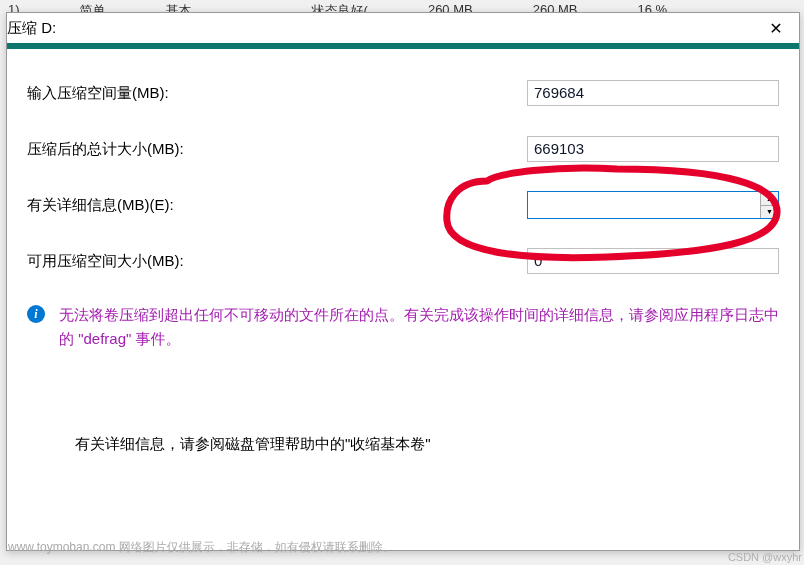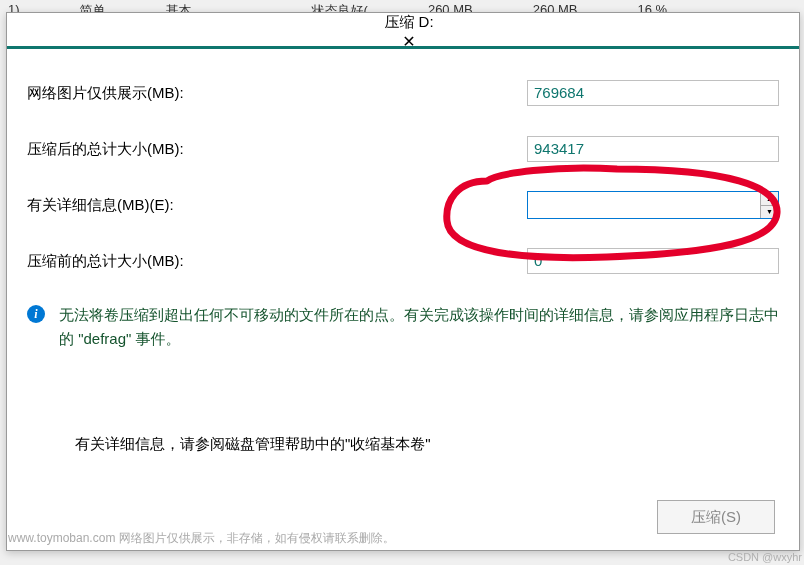--- a/index.html
+++ b/index.html
@@ -36,24 +36,22 @@
       background: #ffffff;
       border: 1px solid #999;
       box-shadow: 0 2px 8px rgba(0,0,0,0.2);
       display: flex;
       flex-direction: column;
     }
     .titlebar {
       display: flex;
       align-items: center;
       justify-content: space-between;
-      border-bottom: 3px solid #0f766e;
+      border-bottom: 6px solid #0f766e;
       height: 36px;
-      padding-left: 12px;
-      flex-direction: column;
     }
     .title-text {
       font-size: 15px;
       color: #000;
     }
     .close-btn {
       width: 46px;
       height: 100%;
       display: flex;
       align-items: center;
@@ -78,21 +76,21 @@
       font-size: 15px;
       color: #000;
     }
     .readonly-field {
       flex: 1;
       border: 1px solid #c0c0c0;
       background: #ffffff;
       padding: 3px 6px;
       height: 26px;
       font-size: 15px;
-      color: #0f766e;
+      color: #0f172a;
     }
     .spinner-wrap {
       flex: 1;
       display: flex;
       border: 1px solid #0078d4;
       height: 28px;
       position: relative;
     }
     .spinner-input {
       flex: 1;
@@ -139,21 +137,21 @@
       justify-content: center;
       font-size: 12px;
       font-weight: bold;
       font-style: italic;
       font-family: Georgia, serif;
       flex-shrink: 0;
       margin-top: 2px;
     }
     .info-text {
       font-size: 15px;
-      color: #14532d;
+      color: #a21caf;
       line-height: 1.6;
     }
     .help-text {
       font-size: 15px;
       color: #000;
       margin-left: 48px;
       margin-top: 84px;
     }
     .button-row {
       display: flex;
@@ -178,21 +176,21 @@
     .red-circle {
       position: absolute;
       pointer-events: none;
       top: 112px;
       left: 430px;
       width: 348px;
       height: 104px;
     }
     .footer-caption {
       position: absolute;
-      bottom: 18px;
+      bottom: 9px;
       left: 8px;
       font-size: 12px;
       color: #aaa;
     }
     .watermark {
       position: absolute;
       bottom: 2px;
       right: 2px;
       font-size: 11px;
       color: #b0b0b0;
@@ -216,60 +214,59 @@
   <div class="titlebar">
     <span class="title-text">压缩 D:</span>
     <div class="close-btn">
       <span>✕</span>
     </div>
   </div>
 
   <div class="content">
 
     <div class="form-row">
-      <div class="form-label">网络图片仅供展示(MB):</div>
+      <div class="form-label">输入压缩空间量(MB):</div>
       <div class="readonly-field">769684</div>
     </div>
 
     <div class="form-row">
       <div class="form-label">压缩后的总计大小(MB):</div>
-      <div class="readonly-field">943417</div>
+      <div class="readonly-field">669103</div>
     </div>
 
     <div class="form-row">
       <div class="form-label">有关详细信息(MB)(E):</div>
       <div class="spinner-wrap">
         <input class="spinner-input" type="text" value="" style="">
         <div class="spinner-buttons">
           <button class="spin-btn">▲</button>
           <button class="spin-btn">▼</button>
         </div>
       </div>
     </div>
 
     <div class="form-row">
-      <div class="form-label">压缩前的总计大小(MB):</div>
+      <div class="form-label">可用压缩空间大小(MB):</div>
       <div class="readonly-field">0</div>
     </div>
 
     <div class="info-row">
       <div class="info-icon">
         <span>i</span>
       </div>
       <div class="info-text">无法将卷压缩到超出任何不可移动的文件所在的点。有关完成该操作时间的详细信息，请参阅应用程序日志中的 "defrag" 事件。</div>
     </div>
 
     <div class="help-text">有关详细信息，请参阅磁盘管理帮助中的"收缩基本卷"</div>
 
     <svg class="red-circle" viewBox="0 0 348 104">
       <path d="M 50 20 C 20 20, 8 40, 10 60 C 12 85, 60 100, 170 96 C 280 92, 338 80, 340 52 C 342 25, 290 8, 180 8 C 120 4, 60 12, 50 20 Z" fill="none" stroke="#e4002b" stroke-width="7" stroke-linecap="round" stroke-linejoin="round"></path>
     </svg>
 
   </div>
 
   <div class="button-row">
-    <button class="btn disabled">压缩(S)</button>
   </div>
 
 </div>
 
 <div class="footer-caption">www.toymoban.com  网络图片仅供展示，非存储，如有侵权请联系删除。</div>
 <div class="watermark">CSDN @wxyhr</div>
 
 </body></html>

